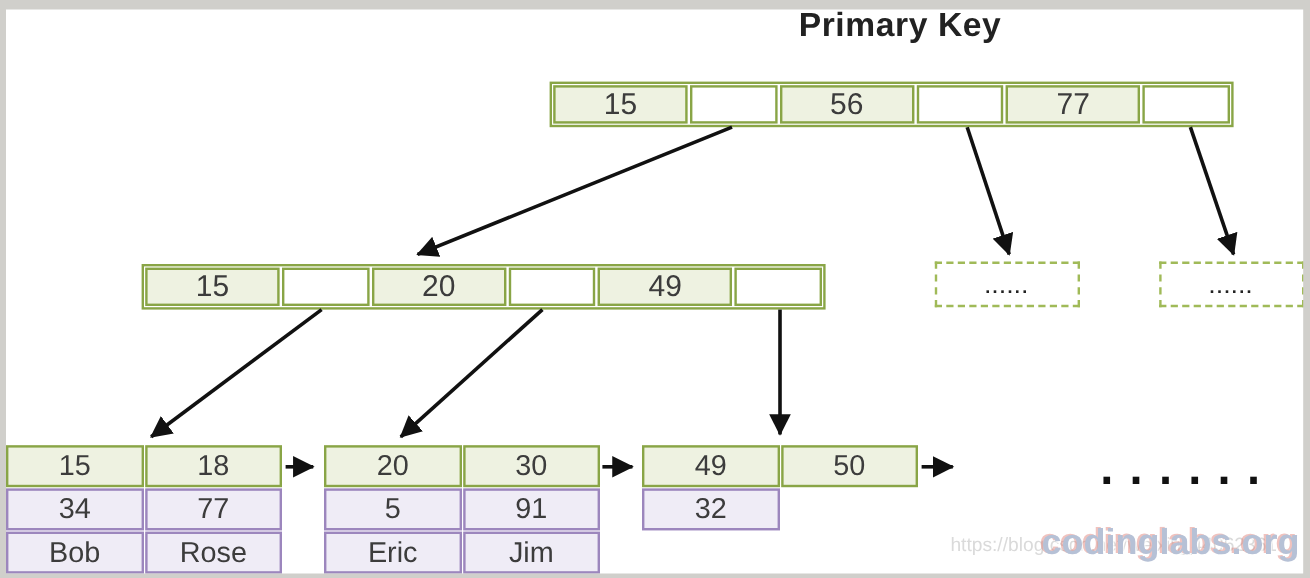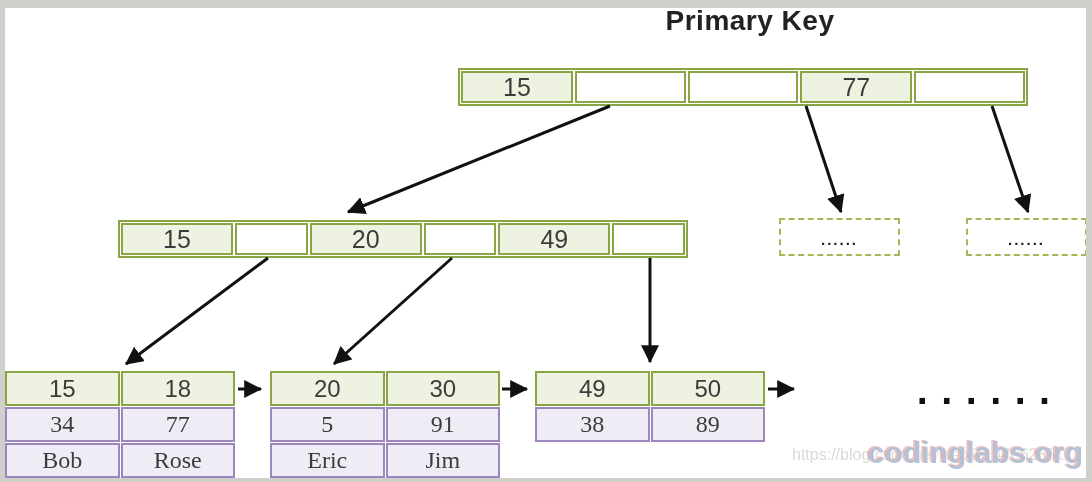--- a/index.html
+++ b/index.html
@@ -46,21 +46,21 @@
   .leaf {
     position:absolute; top:371px; width:230px;
     display:grid; grid-template-columns:1fr 1fr; grid-template-rows:35px 35px 35px;
     gap:1px;
   }
   .leaf .cell {
     box-sizing:border-box; display:flex; align-items:center; justify-content:center;
     font-size:24px; color:#3c3c3c;
   }
   .leaf .g { border:2px solid #89a546; background:#eef2e1; }
-  .leaf .p { border:2px solid #9c86bd; background:#efecf6;font-family:Liberation Serif, serif; }
+  .leaf .p { border:2px solid #9c86bd; background:#efecf6; }
   #leaf-0 { left:5px;   }
   #leaf-1 { left:270px; }
   #leaf-2 { left:535px; }
   
   .big-dots {
     position:absolute; left:912px; top:372px; width:90px; text-align:center;
     font-size:34px; font-weight:900; letter-spacing:4px; color:#111111;
     font-family:"DejaVu Sans Mono", monospace;
   }
   
@@ -80,20 +80,21 @@
 </head>
 <body>
 
 <div id="canvas">
 
   <div class="title">Primary Key</div>
 
   <div class="node" id="root-node">
     <div class="cell key">15</div>
     <div class="cell ptr"></div>
+    <div class="cell key">56</div>
     <div class="cell ptr"></div>
     <div class="cell key">77</div>
     <div class="cell ptr"></div>
   </div>
 
   <div class="node" id="internal-node">
     <div class="cell key">15</div>
     <div class="cell ptr"></div>
     <div class="cell key">20</div>
     <div class="cell ptr"></div>
@@ -118,22 +119,21 @@
     <div class="cell g">30</div>
     <div class="cell p">5</div>
     <div class="cell p">91</div>
     <div class="cell p">Eric</div>
     <div class="cell p">Jim</div>
   </div>
 
   <div class="leaf" id="leaf-2">
     <div class="cell g">49</div>
     <div class="cell g">50</div>
-    <div class="cell p">38</div>
-    <div class="cell p">89</div>
+    <div class="cell p">32</div>
   </div>
 
   <div class="big-dots">......</div>
 
   <svg id="arrows" width="1092" height="482" viewBox="0 0 1092 482">
     <defs>
       <marker id="ah" markerWidth="6.5" markerHeight="6" refX="5.6" refY="3" orient="auto" markerUnits="strokeWidth">
         <path d="M0,0 L6,3 L0,6 z" fill="#111111"></path>
       </marker>
     </defs>

